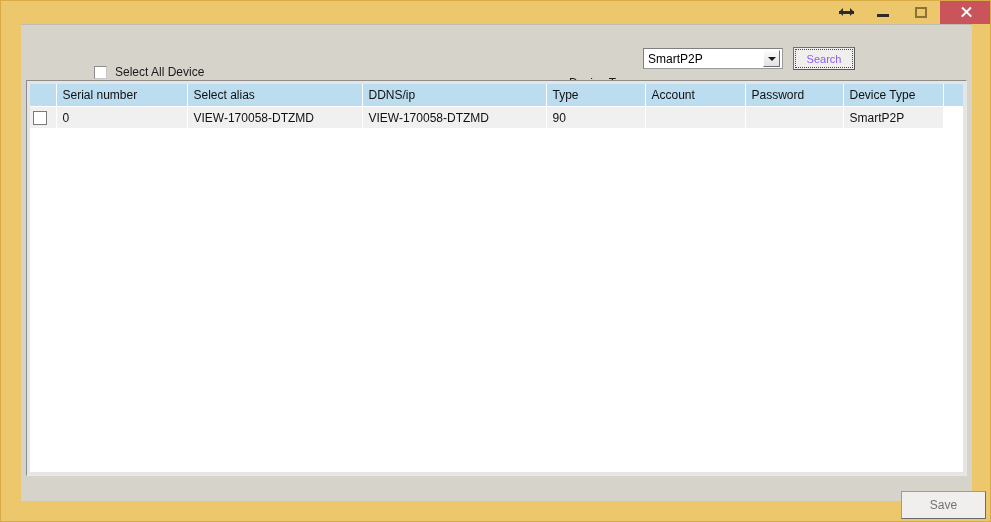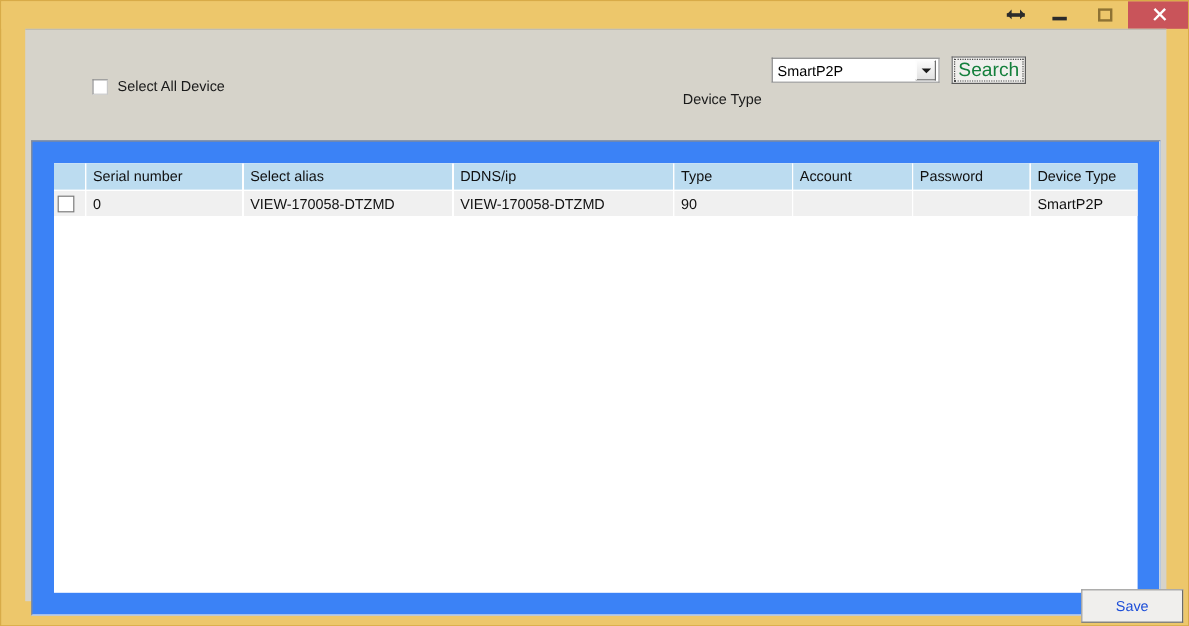--- a/index.html
+++ b/index.html
@@ -163,21 +163,21 @@
     display: none;
   }
   .chk.checked .box .tick { display: block; }
   .chk .lbl {
     margin-left: 8px;
     font-size: 12px;
     color: #1a1a1a;
     white-space: nowrap;
   }
 
-  #chk-select-all { left: 8px; top: 40px; padding-left: 48px; }
+  #chk-select-all { left: 25px; top: 40px; padding-left: 48px; }
   #chk-no-repeat  { left: 227px; top: 40px; }
 
   .devtype-label {
     position: absolute;
     left: 548px;
     top: 51px;
     font-size: 12px;
     color: #1a1a1a;
     white-space: nowrap;
   }
@@ -244,38 +244,37 @@
     padding: 0;
     font-family: "Liberation Sans", sans-serif;
   }
   .searchbtn .focusring {
     width: 56px;
     height: 17px;
     border: 1px dotted #4a4a4a;
     display: flex;
     align-items: center;
     justify-content: center;
-    font-size: 16px;
-    color: #15803d;
+    font-size: 11px;
+    color: #8b5cf6;
   }
 
   
   .gridpanel {
     position: absolute;
     left: 5px;
     top: 55px;
     width: 941px;
     height: 396px;
     box-sizing: border-box;
-    background: #3b82f6;
+    background: #e5e5e5;
     border: 1px solid #8c8c8c;
     border-right-color: #e8e8e4;
     border-bottom-color: #e8e8e4;
-    padding: 18px;
-    margin-top: 37px;
+    padding: 3px;
   }
   .gridinner {
     position: relative;
     width: 100%;
     height: 100%;
     background: #ffffff;
     overflow: hidden;
   }
 
   table.grid {
@@ -336,21 +335,21 @@
     left: 880px;
     top: 15px;
     width: 85px;
     height: 28px;
     box-sizing: border-box;
     background: #f0efed;
     border: 1px solid #9c9c9c;
     border-right-color: #6b6b6b;
     border-bottom-color: #6b6b6b;
     font-size: 12px;
-    color: #1d4ed8;
+    color: #737373;
     display: flex;
     align-items: center;
     justify-content: center;
     cursor: default;
     font-family: "Liberation Sans", sans-serif;
     padding: 0;
   }
 </style>
 </head>
 <body>

